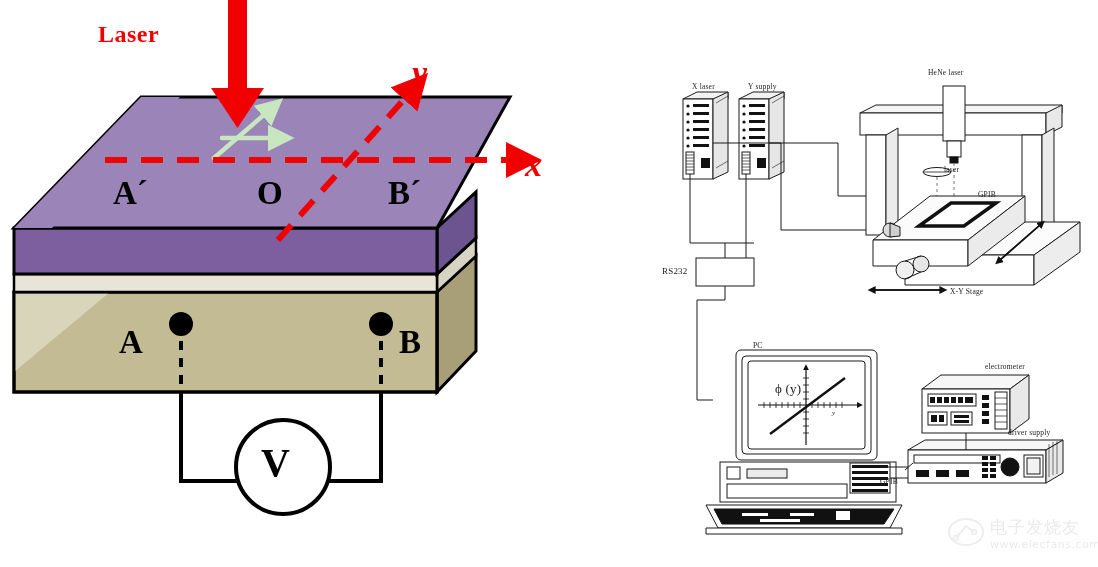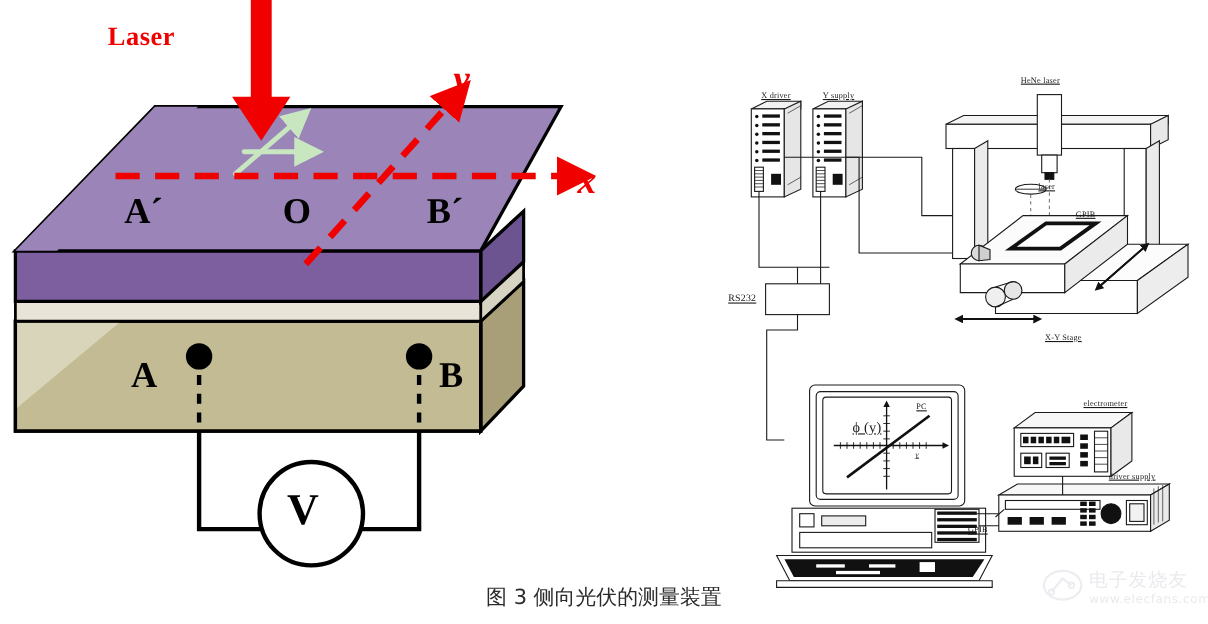--- a/index.html
+++ b/index.html
@@ -68,30 +68,29 @@
     font-family: "Liberation Serif", serif;
   }
   
   .rlbl {
     position: absolute;
     color: #1a1a1a;
     font-size: 7.5px;
     font-family: "Liberation Serif", serif;
     white-space: nowrap;
     letter-spacing: 0.2px;
-    text-decoration: underline;
   }
   .rl-xdriver   { left: 692px; top: 82px; }
   .rl-ydriver   { left: 748px; top: 82px; }
   .rl-henelaser { left: 928px; top: 68px; }
   .rl-lens      { left: 944px; top: 165px; }
   .rl-tfpsd     { left: 978px; top: 190px; }
-  .rl-xystage   { left: 950px; top: 302px; }
+  .rl-xystage   { left: 950px; top: 287px; }
   .rl-rs232     { left: 662px; top: 266px; font-size: 9px; }
-  .rl-pc        { left: 833px; top: 341px; margin-top: 24px; }
+  .rl-pc        { left: 753px; top: 341px; }
   .rl-gpib      { left: 880px; top: 477px; }
   .rl-electro   { left: 965px; top: 362px; padding-left: 20px; }
   .rl-power     { left: 1008px; top: 428px; }
   .rl-phiy      { left: 775px; top: 381px; font-size: 13px; }
   .rl-ploty     { left: 832px; top: 409px; font-size: 7px; font-style: italic; }
   
   .caption {
     position: absolute;
     left: 0; top: 530px;
     width: 1098px;
@@ -479,35 +478,34 @@
 
   <div class="lbl block-label lbl-ap">A´</div>
   <div class="lbl block-label lbl-o">O</div>
   <div class="lbl block-label lbl-bp">B´</div>
 
   <div class="lbl block-label lbl-a">A</div>
   <div class="lbl block-label lbl-b">B</div>
 
   <div class="lbl lbl-v">V</div>
 
-  <div class="rlbl rl-xdriver">X driver</div>
+  <div class="rlbl rl-xdriver">X laser</div>
   <div class="rlbl rl-ydriver">Y supply</div>
   <div class="rlbl rl-rs232">RS232</div>
   <div class="rlbl rl-henelaser">HeNe laser</div>
   <div class="rlbl rl-lens">laser</div>
   <div class="rlbl rl-tfpsd">GPIB</div>
   <div class="rlbl rl-xystage">X-Y Stage</div>
   <div class="rlbl rl-pc">PC</div>
   <div class="rlbl rl-gpib">GPIB</div>
   <div class="rlbl rl-electro">electrometer</div>
   <div class="rlbl rl-power">driver supply</div>
   <div class="rlbl rl-phiy">ϕ (y)</div>
   <div class="rlbl rl-ploty">y</div>
 
-  <div class="caption">图 3  侧向光伏的测量装置</div>
 
   <div class="watermark">
     <svg width="40" height="40" viewBox="0 0 40 40">
       <ellipse cx="20" cy="20" rx="17" ry="13" fill="none" stroke="#c4c4d0" stroke-width="2"></ellipse>
       <path d="M10,26 L20,14 L28,20" fill="none" stroke="#c4c4d0" stroke-width="2"></path>
       <circle cx="10" cy="26" r="2.5" fill="none" stroke="#c4c4d0" stroke-width="1.6"></circle>
       <circle cx="28" cy="20" r="2.5" fill="none" stroke="#c4c4d0" stroke-width="1.6"></circle>
     </svg>
     <div class="wm-text1">电子发烧友</div>
     <div class="wm-text2">www.elecfans.com</div>

